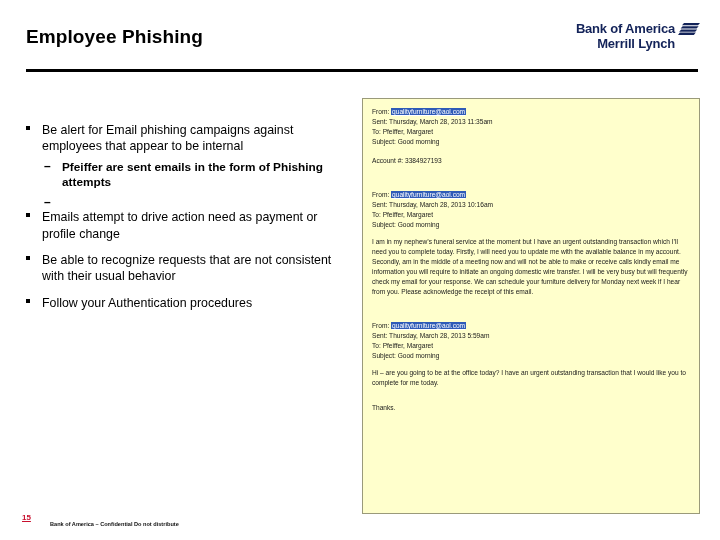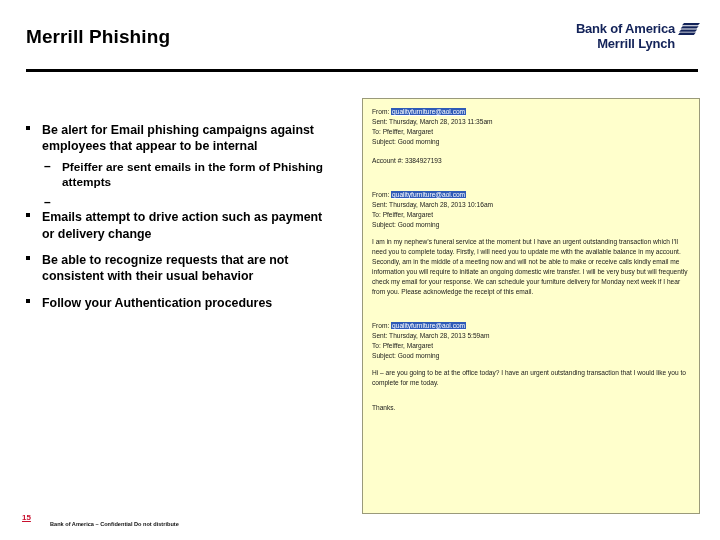--- a/index.html
+++ b/index.html
@@ -66,21 +66,21 @@
     position: absolute;
     left: 26px;
     top: 122px;
     width: 312px;
   }
   .bullet-l1 {
     position: relative;
     padding-left: 16px;
     margin-bottom: 3px;
     font-size: 12.4px;
-    font-weight: bold;
+    font-weight: normal;
     line-height: 1.32;
   }
   .bullet-l1 > .marker {
     position: absolute;
     left: 0;
     top: 4px;
     width: 4px;
     height: 4px;
     background: #000000;
   }
@@ -149,21 +149,21 @@
     top: 521px;
     font-size: 5.6px;
     font-weight: bold;
     color: #111111;
     white-space: nowrap;
   }
 </style>
 </head>
 <body>
 
-<div id="slide-title">Merrill Phishing</div>
+<div id="slide-title">Employee Phishing</div>
 
 <div id="brand-logo">
   <div class="brand-row">
     <div>
       <div class="brand-line">Bank of America</div>
       <div class="brand-line">Merrill Lynch</div>
     </div>
     <span id="brand-flag">
       <svg width="24" height="15" viewBox="0 0 24 15">
         <g fill="#132359">
@@ -192,21 +192,21 @@
   </div>
 
   <div class="bullet-l2">
     <span class="marker">–</span>
   </div>
 
   <div class="bullet-gap"></div>
 
   <div class="bullet-l1">
     <span class="marker"></span>
-    <span>Emails attempt to drive action such as payment or delivery change</span>
+    <span>Emails attempt to drive action need as payment or profile change</span>
   </div>
 
   <div class="bullet-gap-sm"></div>
 
   <div class="bullet-l1">
     <span class="marker"></span>
     <span>Be able to recognize requests that are not consistent with their usual behavior</span>
   </div>
 
   <div class="bullet-gap-sm"></div>

